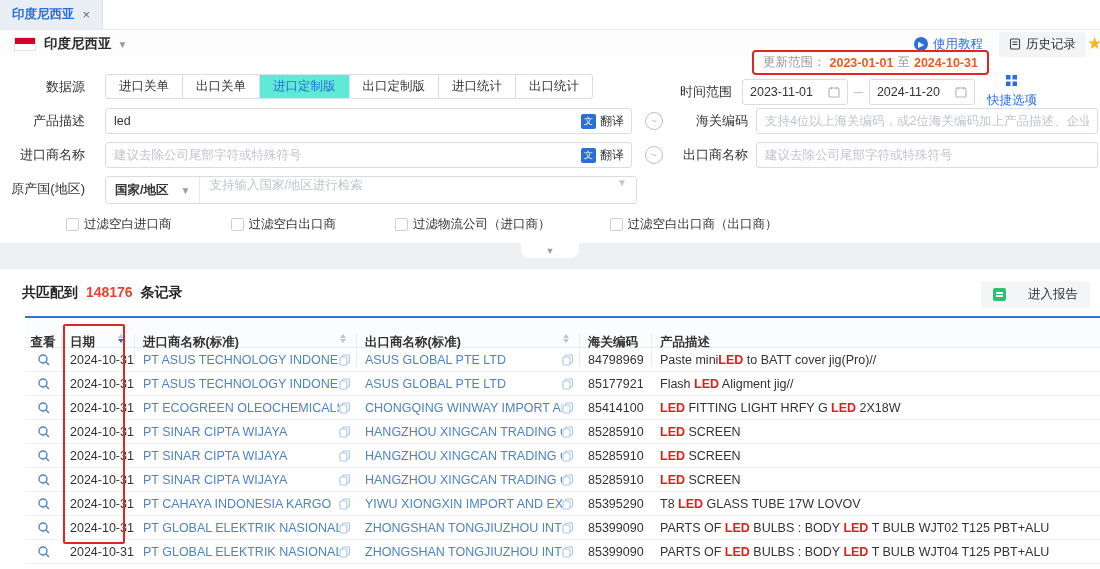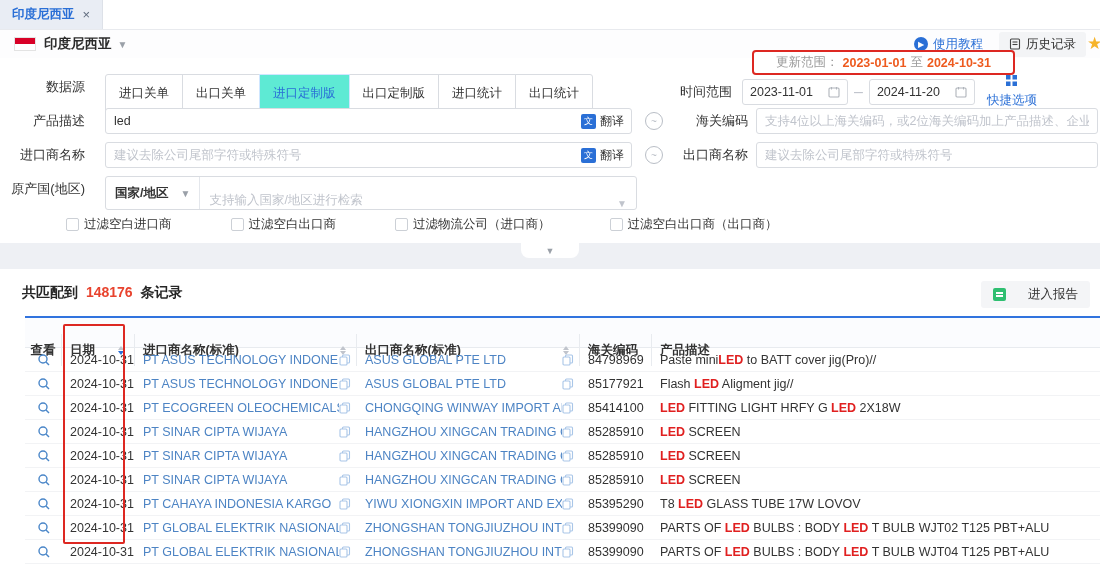--- a/index.html
+++ b/index.html
@@ -22,33 +22,33 @@
   .tb-right { margin-left:auto; display:flex; align-items:center; gap:16px; }
   .help { display:flex; align-items:center; gap:5px; color:#2a6fd6; font-size:12.5px; cursor:pointer; }
   .help-ic { width:14px; height:14px; border-radius:50%; background:#2a6fd6; color:#fff;
     font-size:8px; display:flex; align-items:center; justify-content:center; }
   .hist { display:flex; align-items:center; gap:5px; background:#f3f4f6; border-radius:3px;
     padding:4px 10px; font-size:12.5px; color:#333; cursor:pointer; }
   .star { position:absolute; left:1087px; top:33px; color:#f6b42a; font-size:17px; }
 
   
   .update-range { position:absolute; left:752px; top:50px; z-index:20; border:2.5px solid #dd2822;
-    border-radius:4px; padding:2px 22px; background:#fff; display:flex; gap:4px; align-items:center;
+    border-radius:4px; padding:2px 9px; background:#fff; display:flex; gap:4px; align-items:center;
     font-size:12.5px; color:#9b9b9b; white-space:nowrap; }
   .update-range b { color:#ee5a1e; }
 
   
   .filters { position:relative; background:#fff; padding:16px 0 10px 0; }
   .frow { position:relative; height:28px; margin-bottom:6px; }
   .flabel { position:absolute; left:0; top:0; width:95px; height:26px; line-height:26px;
     text-align:right; padding-right:10px; font-size:13px; color:#333; }
   .rlabel { position:absolute; left:678px; top:0; width:70px; height:26px; line-height:26px;
     text-align:right; font-size:13px; color:#333; }
   .seg-group { position:absolute; left:105px; top:0; display:flex; }
-  .seg { border:1px solid #d9dce1; background:#fff; padding:10px 13px; font-size:12.5px;
+  .seg { border:1px solid #d9dce1; background:#fff; padding:3px 13px; font-size:12.5px;
     color:#333; margin-left:-1px; cursor:pointer; white-space:nowrap; }
   .seg:first-child { border-radius:3px 0 0 3px; margin-left:0; }
   .seg:last-child { border-radius:0 3px 3px 0; }
   .seg.active { background:#5eead4; color:#2a6fd6; border-color:#cfe6ff; position:relative; }
   .daterow { position:absolute; left:680px; top:0; display:flex; align-items:center; gap:6px; }
   .dlabel { font-size:13px; color:#333; margin-right:4px; }
   .dinput { width:106px; height:26px; border:1px solid #d9dce1; border-radius:3px;
     display:flex; align-items:center; padding:0 7px; font-size:12.5px; color:#333; gap:4px; }
   .dinput span { flex:1; }
   .quick { display:flex; align-items:center; gap:5px; color:#2a6fd6; font-size:12.5px;
@@ -62,22 +62,22 @@
   input.txt::placeholder { color:#c0c4cc; }
   .translate { position:absolute; right:8px; top:5px; display:flex; align-items:center; gap:4px;
     font-size:12px; color:#333; cursor:pointer; }
   .tr-ic { width:15px; height:15px; background:#2a6fd6; border-radius:2px; color:#fff;
     font-size:9px; display:flex; align-items:center; justify-content:center; }
   .match-circle { position:absolute; left:645px; top:4px; width:18px; height:18px;
     border:1.5px solid #b9bec6; border-radius:50%; color:#b9bec6; font-size:10px;
     display:flex; align-items:center; justify-content:center; cursor:pointer; }
   .rinput { position:absolute; left:756px; top:0; width:342px; }
 
-  .origin { position:absolute; left:105px; top:0; width:532px; height:34px;
-    border:1px solid #d9dce1; border-radius:3px; display:flex; align-items:flex-end; }
+  .origin { position:absolute; left:105px; top:0; width:532px; height:28px;
+    border:1px solid #d9dce1; border-radius:3px; display:flex; align-items:flex-start; }
   .origin-sel { display:flex; align-items:center; gap:6px; padding:0 9px; font-size:12.5px;
     font-weight:bold; color:#333; border-right:1px solid #e4e7ec; height:100%; cursor:pointer; }
   .origin-ph { flex:1; padding:0 9px; font-size:12.5px; color:#c0c4cc; }
   .origin-chev { padding-right:9px; color:#c0c4cc; font-size:10px; }
 
   .checks { display:flex; align-items:center; gap:15px; padding-left:22px; margin-top:12px; }
   .chk { display:flex; align-items:center; gap:5px; font-size:12.5px; color:#333; cursor:pointer;padding-left:44px; }
   .box { width:13px; height:13px; border:1px solid #ccd0d6; border-radius:2px; background:#fff; }
 
   
@@ -93,21 +93,21 @@
   .report-btn { position:absolute; right:10px; top:12px; display:flex; align-items:center; gap:22px;
     background:#f4f5f7; border-radius:3px; padding:5px 12px; font-size:12.5px; color:#333; cursor:pointer; }
   .rep-ic { width:13px; height:13px; background:#2fbf71; border-radius:2px; position:relative; }
   .rep-ic:before { content:""; position:absolute; left:3px; top:4px; width:7px; height:1.5px;
     background:#fff; box-shadow:0 3px 0 #fff; }
 
   
   .table { margin:14px 0 0 25px; width:1075px; border-top:2px solid #3173de; font-size:12.5px; }
   .trow { display:grid; grid-template-columns:37px 73px 222px 223px 72px 448px; align-items:center; }
   .thead { height:30px; background:#fbfcfe; border-bottom:1px solid #e8ebef; font-weight:bold; color:#333; }
-  .thead .cell { border-right:1px solid #e8ebef; height:100%; display:flex; align-items:center;margin-top:32px; }
+  .thead .cell { border-right:1px solid #e8ebef; height:100%; display:flex; align-items:flex-start;margin-top:32px; }
   .thead .cell:last-child { border-right:none; }
   .tbody .trow { height:24px; border-bottom:1px solid #f2f3f5; }
   .cell { padding:0 6px 0 8px; overflow:hidden; white-space:nowrap; }
   .cell.ctr { justify-content:center; display:flex; padding:0; }
   .sorter { display:flex; flex-direction:column; gap:1px; margin-left:auto; padding-right:4px; }
   .car { width:0; height:0; border-left:3.5px solid transparent; border-right:3.5px solid transparent; }
   .car.up { border-bottom:4px solid #c0c4cc; }
   .car.down { border-top:4px solid #c0c4cc; }
   .car.active { border-top-color:#2a6fd6; border-bottom-color:#2a6fd6; }
   .link-cell { display:flex; align-items:center; color:#4d84c4; }

